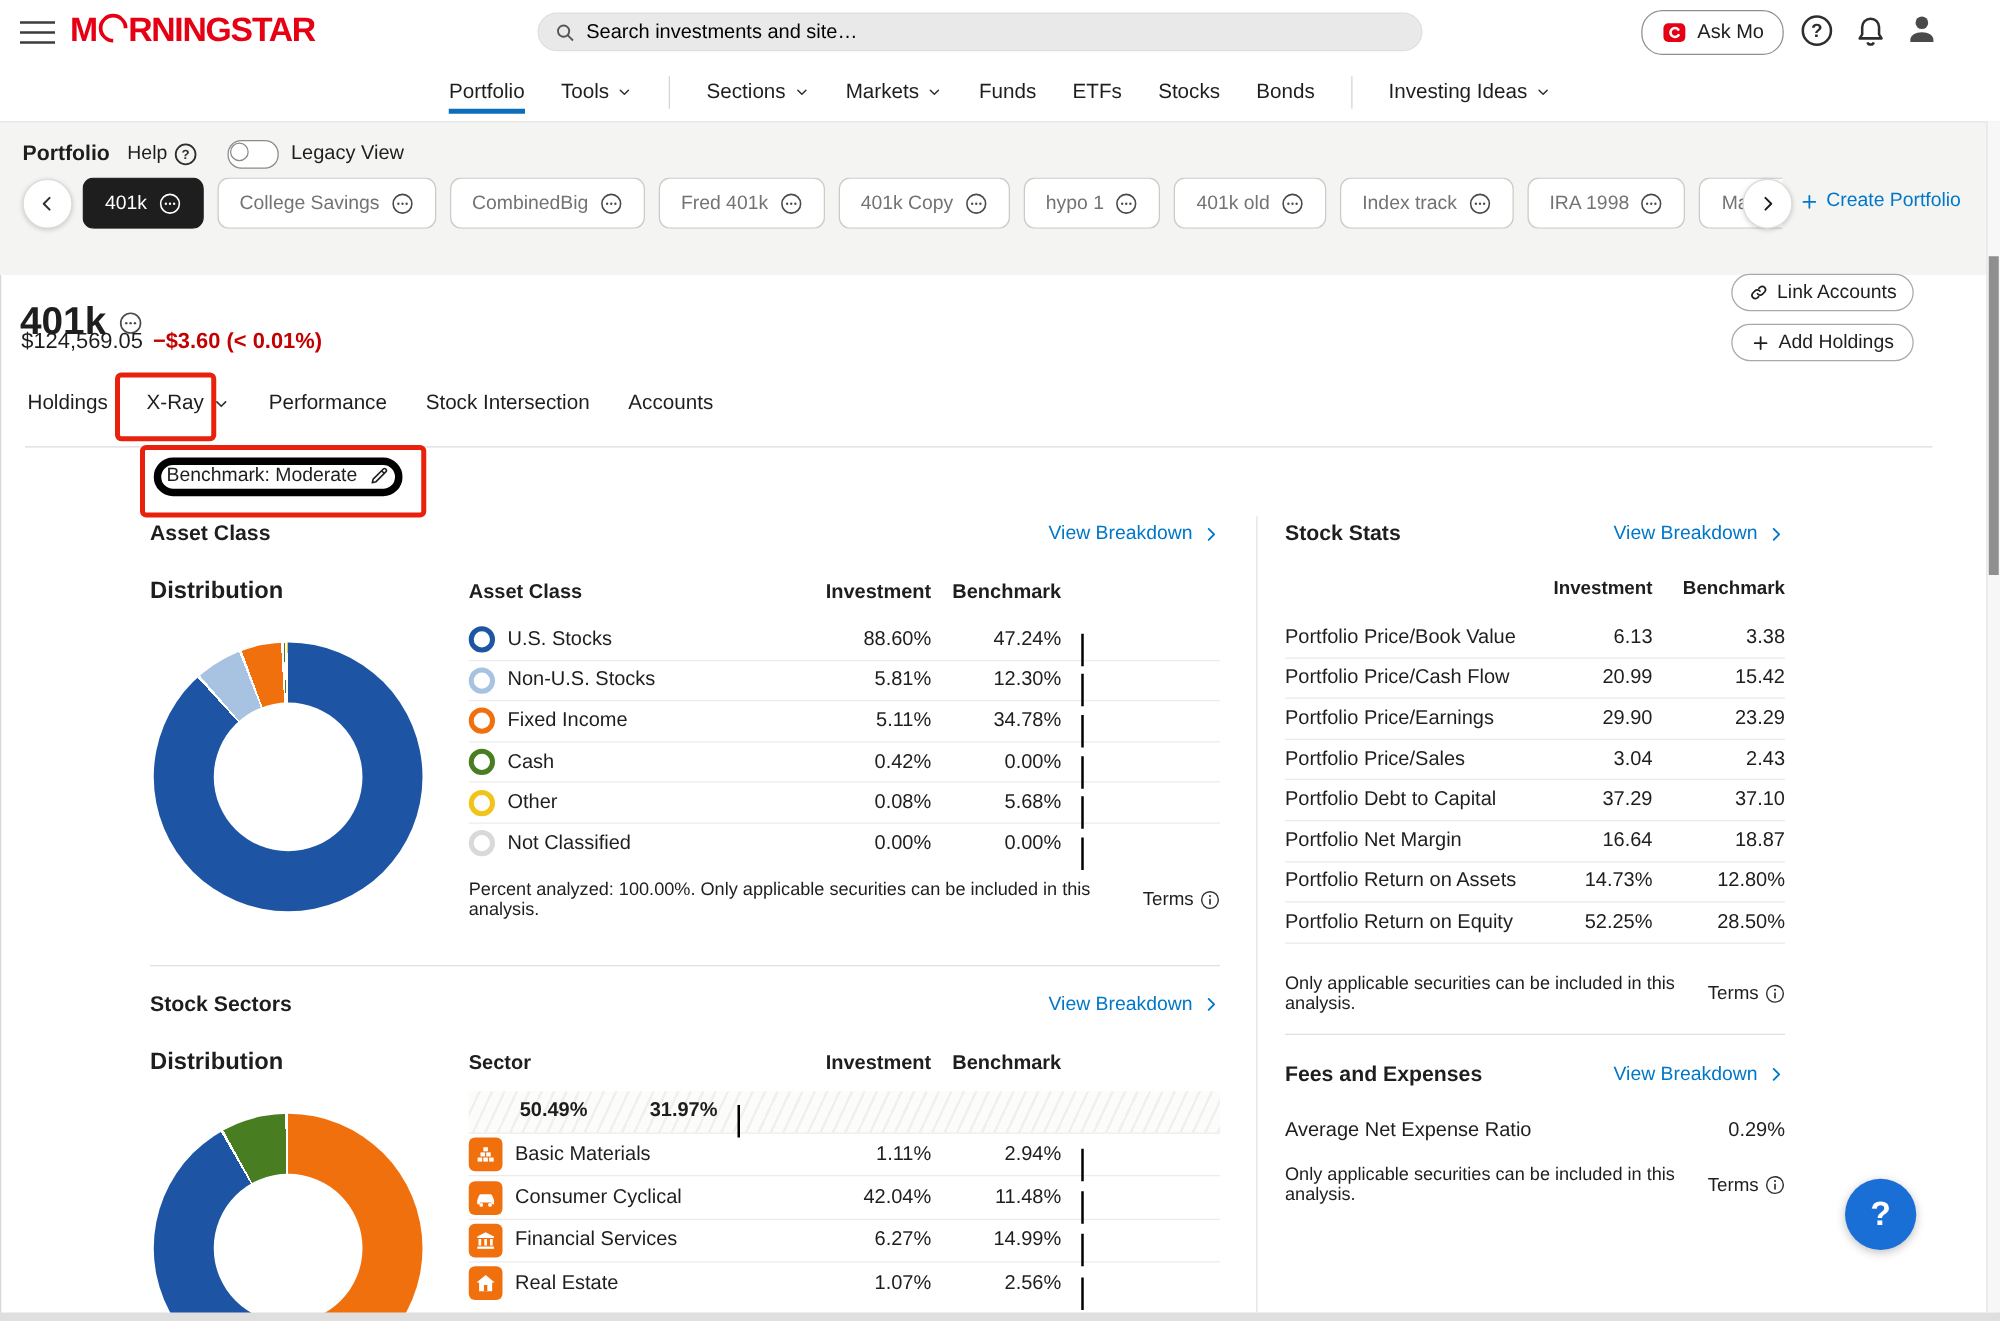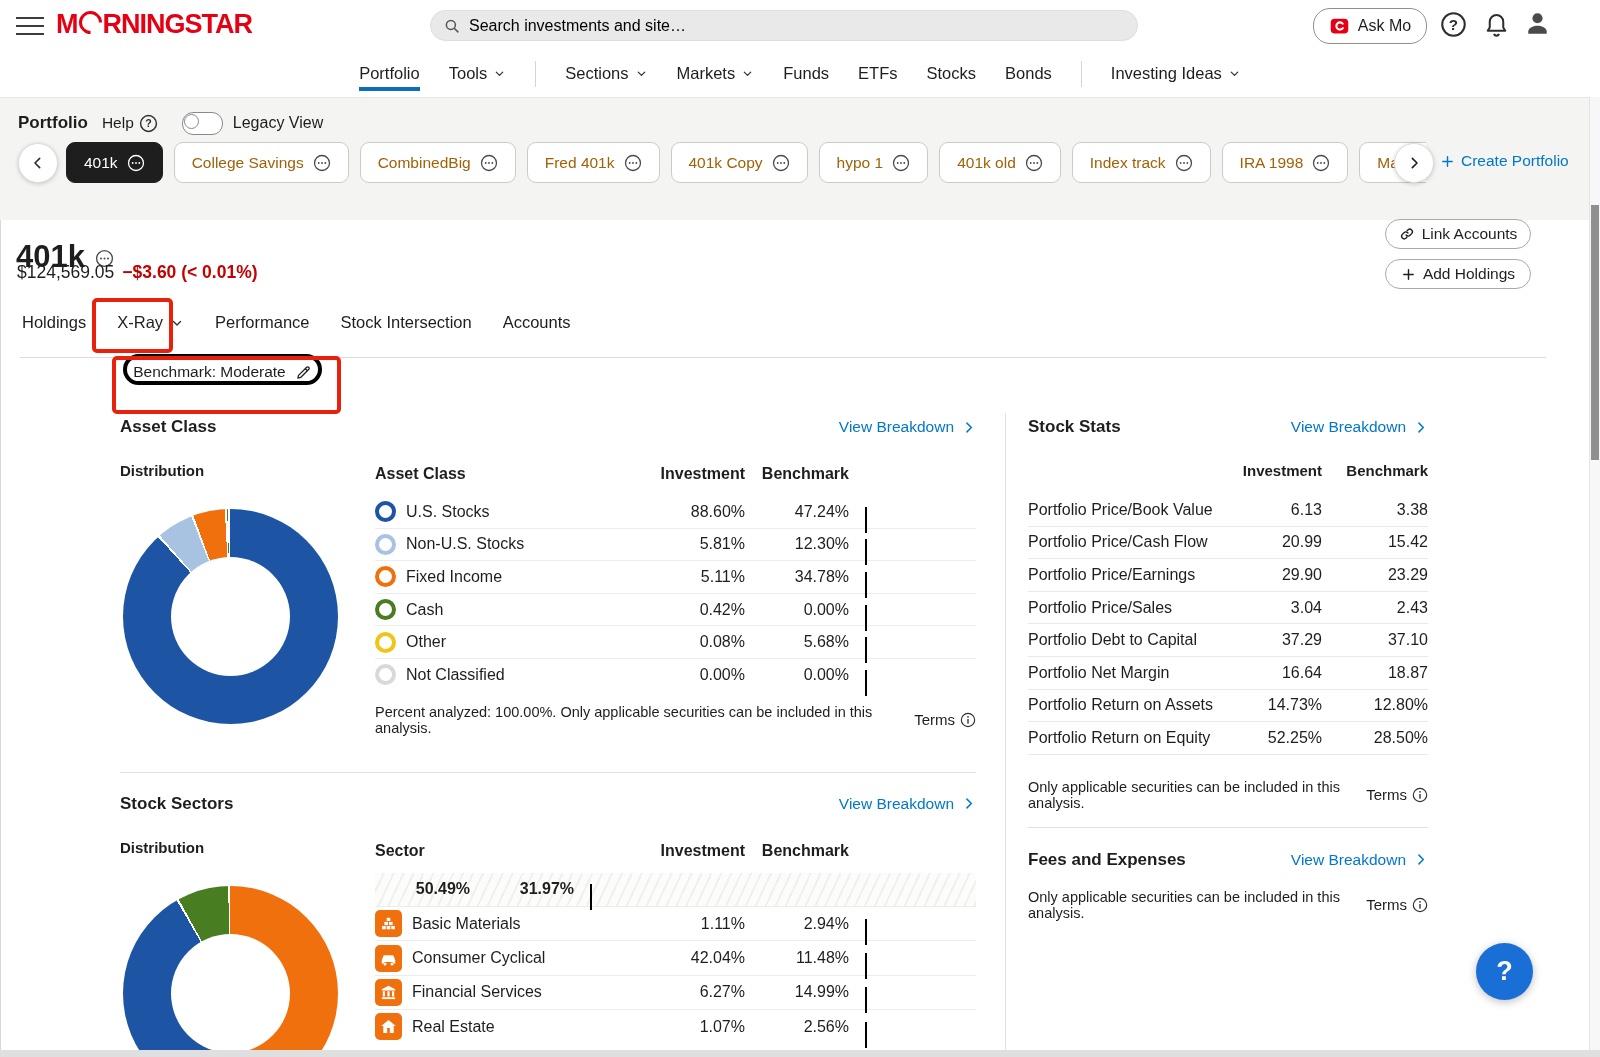--- a/index.html
+++ b/index.html
@@ -34,21 +34,21 @@
   
   .band{position:absolute;left:0;top:97px;width:1600px;height:123px;background:#f4f4f2;border-top:1px solid #e5e5e5;box-sizing:border-box;}
   .band-row1{position:absolute;left:18px;top:11px;display:flex;align-items:center;gap:10px;height:28px;}
   .band-title{font-size:17px;font-weight:bold;margin-right:4px;}
   .band-help{font-size:15.5px;color:#1e1e1e;display:flex;align-items:center;gap:5px;cursor:pointer;}
   .toggle{width:39px;height:21px;border:1.6px solid #8a8a8a;border-radius:11px;background:#fff;position:relative;margin-left:14px;cursor:pointer;}
   .toggle .knob{position:absolute;left:1.5px;top:1.5px;width:15px;height:15px;border-radius:50%;background:#fff;border:1.6px solid #8a8a8a;box-sizing:border-box;}
   .band-legacy{font-size:16px;}
   .chips{position:absolute;left:66px;top:44px;width:1360px;height:41px;display:flex;gap:11px;overflow:hidden;}
   .chip{height:41px;border:1px solid #cccbc8;border-radius:9px;background:#fff;display:flex;align-items:center;gap:9px;
-    padding:0 17px;font-size:15.5px;white-space:nowrap;box-sizing:border-box;cursor:pointer;color:#a16207;}
+    padding:0 17px;font-size:15.5px;white-space:nowrap;box-sizing:border-box;cursor:pointer;color:#737373;}
   .chip .ic{color:#4a4a4a;}
   .chip.active{background:#1e1e1e;border-color:#1e1e1e;color:#fff;}
   .chip.active .ic{color:#fff;}
   .nav-circle{position:absolute;width:38px;height:38px;border-radius:50%;background:#fff;border:1px solid #dcdcdc;
     box-shadow:0 1px 4px rgba(0,0,0,.18);display:flex;align-items:center;justify-content:center;cursor:pointer;z-index:3;}
   .back-circle{left:18px;top:45px;}
   .next-circle{left:1394px;top:45px;}
   .create-link{position:absolute;left:1440px;top:54px;color:#0077c8;font-size:15.5px;display:flex;align-items:center;gap:6px;cursor:pointer;}
 
   
@@ -60,31 +60,31 @@
     display:flex;align-items:center;justify-content:center;gap:7px;font-size:15.5px;cursor:pointer;box-sizing:border-box;}
   .btn-link{top:219px;} .btn-add{top:259px;}
 
   
   .tabs{position:absolute;left:20px;top:300px;height:45px;display:flex;gap:27px;align-items:center;}
   .tab{font-size:16.5px;display:flex;align-items:center;gap:7px;cursor:pointer;padding:0 2px;}
   .tabs-divider{position:absolute;left:20px;top:357px;width:1526px;height:1px;background:#dcdcdc;}
   .redbox{position:absolute;border:4px solid #e8200c;border-radius:5px;z-index:5;pointer-events:none;}
   .redbox1{left:92px;top:298px;width:73px;height:47px;}
   .redbox2{left:112px;top:356px;width:221px;height:50px;}
-  .bench-pill{position:absolute;left:123px;top:354px;width:199px;height:31px;border:4px solid #000000;border-radius:16px;
-    background:#fff;display:flex;align-items:flex-end;justify-content:center;gap:9px;font-size:15.5px;cursor:pointer;box-sizing:border-box;}
+  .bench-pill{position:absolute;left:123px;top:366px;width:199px;height:31px;border:6px solid #000000;border-radius:16px;
+    background:#fff;display:flex;align-items:flex-start;justify-content:center;gap:9px;font-size:15.5px;cursor:pointer;box-sizing:border-box;}
 
   
   .vdivider{position:absolute;left:1005px;top:413px;width:1px;height:637px;background:#e2e2e2;}
   .colL{position:absolute;left:120px;top:414px;width:856px;}
   .colR{position:absolute;left:1028px;top:414px;width:400px;}
   .sec-head{display:flex;align-items:center;justify-content:space-between;height:26px;}
   .sec-title{font-size:17px;font-weight:bold;}
   .vb-link{color:#0077c8;font-size:15.5px;display:flex;align-items:center;gap:7px;cursor:pointer;}
-  .subtle-label{font-size:15px;font-weight:bold;}
+  .subtle-label{font-size:19px;font-weight:bold;}
 
   .ac-body{display:flex;margin-top:22px;}
   .dist{width:255px;flex:0 0 auto;}
   .donut{width:215px;height:215px;border-radius:50%;position:relative;margin-top:30px;margin-left:3px;}
   .donut::after{content:"";position:absolute;inset:48px;background:#fff;border-radius:50%;}
   .actable{flex:1;}
   .trow{display:flex;align-items:center;height:31.6px;}
   .trow + .trow{border-top:1px solid #ececec;}
   .thead{height:24px;margin-bottom:10px;font-weight:bold;font-size:15px;}
   .c-label{flex:1;display:flex;align-items:center;gap:10px;font-size:16px;}
@@ -726,20 +726,24 @@
       <span class="vb-link">
         <span>View Breakdown</span>
         <span class="ic" style="width:15px;height:15px;color:#0077c8;">
             <svg viewBox="0 0 24 24" width="100%" height="100%" fill="none" stroke="currentColor" stroke-width="2.4" stroke-linecap="round" stroke-linejoin="round">
               <path d="M9.5 5l7 7-7 7"></path>
             </svg>
           </span>
       </span>
     </div>
     <div id="fee-rows" style="margin-top:16px;">
+        <div class="feerow">
+          <span class="lab">Average Net Expense Ratio</span>
+          <span class="val">0.29%</span>
+        </div>
       </div>
     <div class="note-row" style="margin-top:12px;">
       <span>Only applicable securities can be included in this analysis.</span>
       <span class="terms">
         <span>Terms</span>
         <span class="ic" style="width:16px;height:16px;">
             <svg viewBox="0 0 24 24" width="100%" height="100%">
               <circle cx="12" cy="12" r="10" fill="none" stroke="#2e2e2e" stroke-width="1.7"></circle>
               <rect x="11" y="10.5" width="2" height="7" fill="#2e2e2e"></rect>
               <circle cx="12" cy="7.2" r="1.3" fill="#2e2e2e"></circle>

